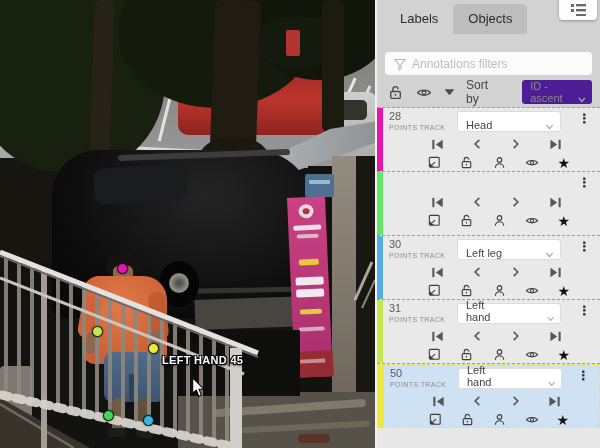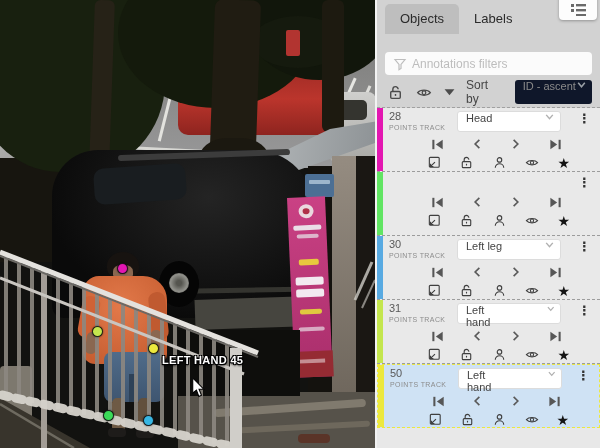--- a/index.html
+++ b/index.html
@@ -31,33 +31,33 @@
     border-radius:4px; box-shadow:0 1px 3px rgba(0,0,0,.3); display:flex; align-items:flex-end; justify-content:center; padding-bottom:4px; }
 
   .filter-wrap { position:relative; margin:18px 8px 4px; }
   .filter-input { width:100%; height:23px; border:none; background:#fbfbfb; border-radius:4px;
     padding:0 8px 0 27px; font-size:12px; color:#555; font-family:"Liberation Sans",sans-serif; }
   .filter-input::placeholder { color:#bdbdbd; }
   .funnel { position:absolute; left:8px; top:5px; }
 
   .controls { display:flex; align-items:center; height:28px; padding:0 8px 2px 10px; gap:11px; }
   .sortby { margin-left:auto; font-size:12px; color:#454545; }
-  .sel { display:flex; align-items:flex-start; width:78px; height:24px; background:#0f172a; border-radius:3px;
-    padding:0 5px 0 8px; color:#8a8a8a; font-size:11px; }
+  .sel { display:flex; align-items:flex-end; width:78px; height:24px; background:#4c1d95; border-radius:3px;
+    padding:0 5px 0 8px; color:#8a8a8a; font-size:11px;margin-left:12px; }
   .sel svg { margin-left:auto; }
 
   .obj-list { border-top:1px dashed #a0a0a0; }
   .obj-row { position:relative; height:64px; background:#e9e9e9; border-bottom:1px dashed #9c9c9c; padding:3px 4px 0 12px; }
   .obj-row.selected { background:#cfe2f4; border:1px dashed #d2cb3c; }
   .strip { position:absolute; left:0; top:0; bottom:0; width:6px; background:#999; }
   .row1 { display:flex; align-items:flex-start; }
   .idblock { display:flex; flex-direction:column; width:68px; }
   .oid { font-size:11px; color:#595959; line-height:11px; }
   .otype { font-size:7px; color:#8c8c8c; letter-spacing:.4px; margin-top:2px; }
-  .label-select { display:flex; align-items:flex-start; width:104px; height:21px; background:#fff;
+  .label-select { display:flex; align-items:flex-end; width:104px; height:21px; background:#fff;
     border:1px solid #dcdcdc; border-radius:3px; padding:0 5px 0 8px; font-size:11px; color:#444;gap:40px; }
   .label-select svg { margin-left:auto; }
   .kebab { margin-left:auto; font-family:"DejaVu Sans",sans-serif; font-size:13px; font-weight:bold;
     color:#333; line-height:14px; padding:1px 5px 0 0; }
   .row2 { display:flex; justify-content:space-between; align-items:center; padding:4px 33px 0 41px; height:20px; }
   .row3 { display:flex; justify-content:space-between; align-items:center; padding:2px 26px 0 38px; height:19px; }
   .star { font-family:"DejaVu Sans",sans-serif; font-size:14px; color:#141414; line-height:14px; }
   .list-filler { background:#e8e8e8; height:31px; }
   .icon-btn { display:inline-flex; }
 </style>
@@ -191,22 +191,22 @@
 
   <div class="pt-label">LEFT HAND 45</div>
 
   <svg class="cursor" width="14" height="20" viewBox="0 0 12 19">
     <path d="M1,0 L1,14.5 L4.5,11.5 L6.8,17.5 L9.3,16.4 L7,10.6 L11.5,10.6 Z" fill="#fff" stroke="#000" stroke-width="1"></path>
   </svg>
 </div>
 
 <div class="sidebar">
   <div class="tabs">
+    <div class="tab">Labels</div>
     <div class="tab active">Objects</div>
-    <div class="tab">Labels</div>
     <div class="panel-btn">
       <svg width="15" height="12" viewBox="0 0 15 12" fill="#6a6a6a">
         <rect x="0" y="0" width="3" height="3"></rect>
           <rect x="5" y="0" width="10" height="2.4"></rect>
         <rect x="0" y="5" width="3" height="3"></rect>
           <rect x="5" y="5" width="10" height="2.4"></rect>
         <rect x="5" y="10" width="10" height="2"></rect>
       </svg>
     </div>
   </div>

